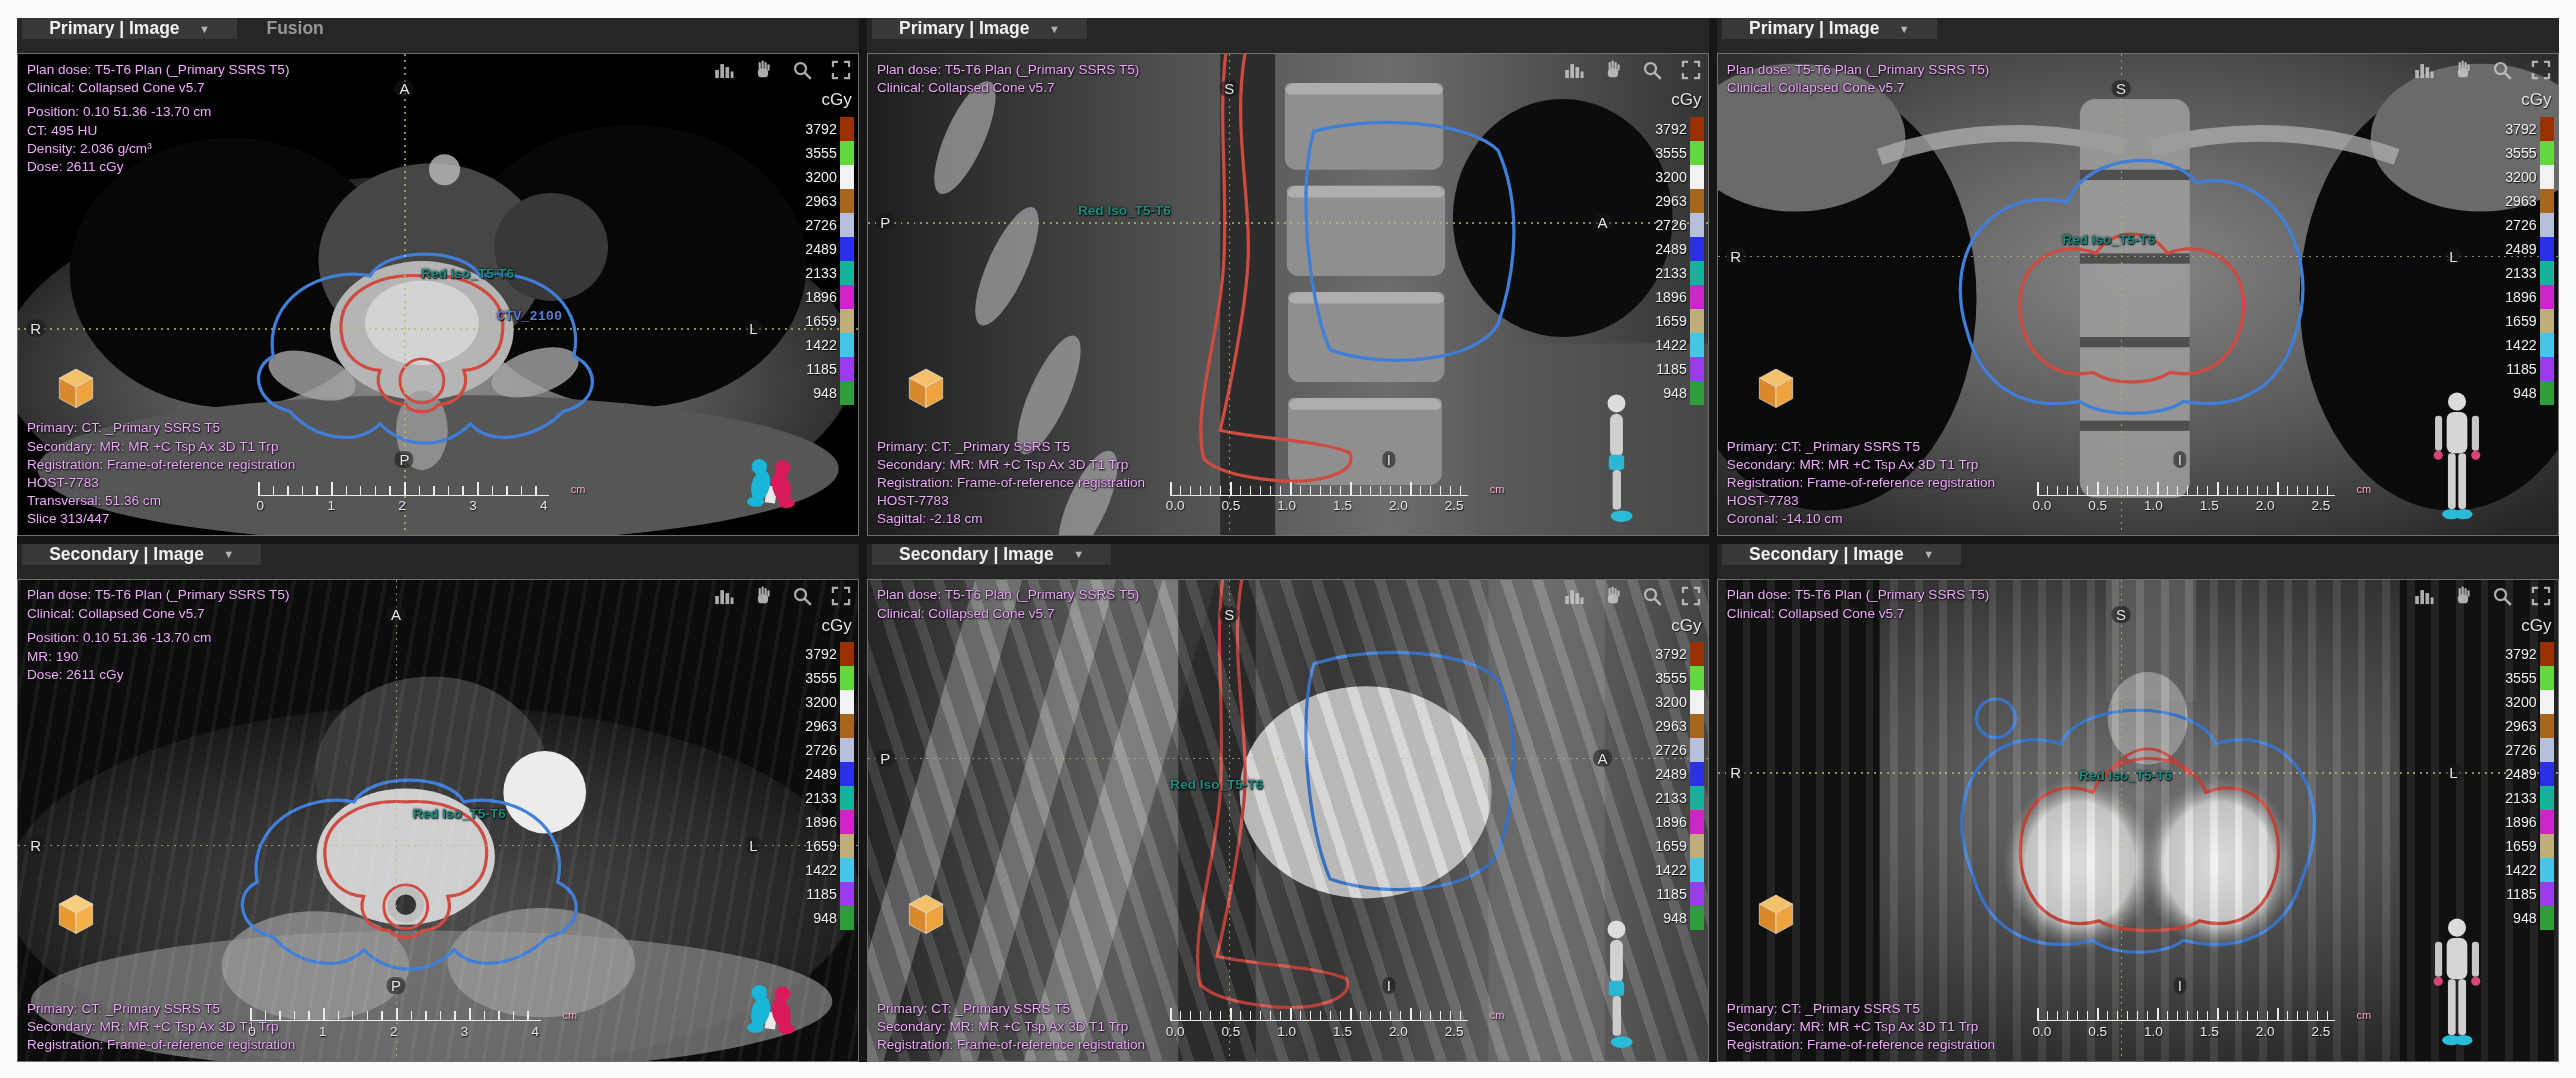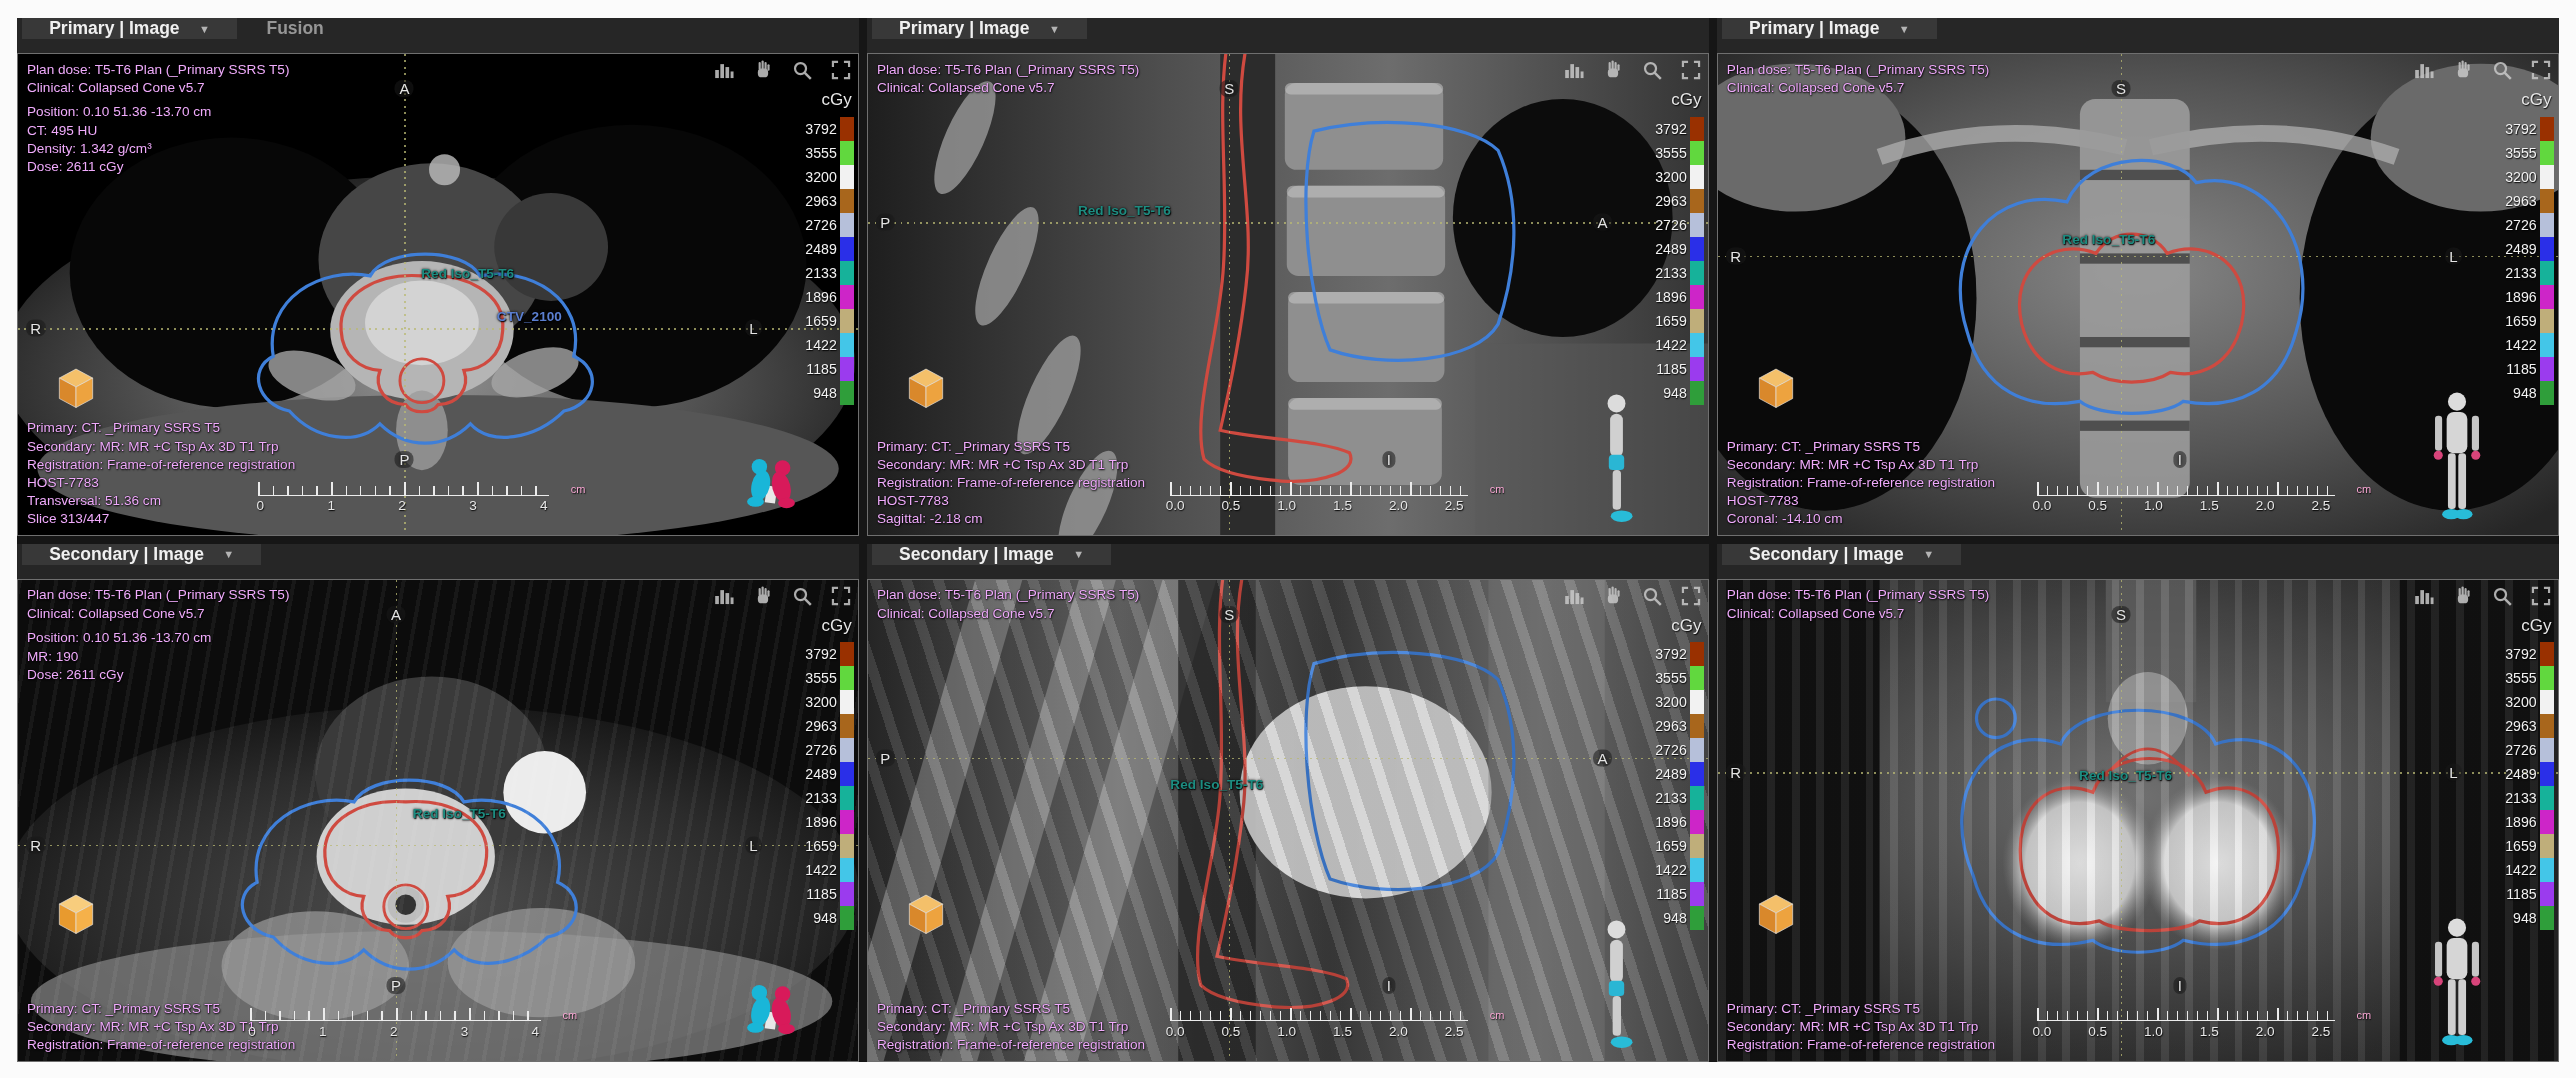--- a/index.html
+++ b/index.html
@@ -187,38 +187,38 @@
                 <span class="dose-val">948</span>
                 <span class="dose-swatch" style="background: rgb(47, 158, 58);"></span>
               </div>
             </div>
     </div>
     <div class="info-top">
             <div class="info-line">Plan dose: T5-T6 Plan (_Primary SSRS T5)</div>
             <div class="info-line">Clinical: Collapsed Cone v5.7</div>
             <div class="info-line">Position: 0.10 51.36 -13.70 cm</div>
             <div class="info-line">CT: 495 HU</div>
-            <div class="info-line">Density: 1.342 g/cm³</div>
+            <div class="info-line">Density: 2.036 g/cm³</div>
             <div class="info-line">Dose: 2611 cGy</div>
           </div>
     <div class="info-bottom">
             <div class="info-line">Primary: CT: _Primary SSRS T5</div>
             <div class="info-line">Secondary: MR: MR +C Tsp Ax 3D T1 Trp</div>
             <div class="info-line">Registration: Frame-of-reference registration</div>
             <div class="info-line">HOST-7783</div>
             <div class="info-line">Transversal: 51.36 cm</div>
             <div class="info-line">Slice 313/447</div>
           </div>
     <span class="orient o-top">A</span>
     <span class="orient o-left">R</span>
     <span class="orient o-right">L</span>
     <span class="orient o-bottom">P</span>
     <div class="labels">
             <span class="struct-label" style="color: rgb(29, 140, 128);">Red Iso_T5-T6</span>
-            <span class="struct-label" style="color: rgb(91, 127, 208);">CTV_2100</span>
+            <span class="struct-label" style="color: rgb(91, 127, 208); font-family: Liberation Mono, monospace;">CTV_2100</span>
           </div>
     <div class="ruler">
       <div class="ruler-strip"></div>
       <div class="ruler-labels">
               <span class="ruler-tick">0</span>
               <span class="ruler-tick">1</span>
               <span class="ruler-tick">2</span>
               <span class="ruler-tick">3</span>
               <span class="ruler-tick">4</span>
             </div>

